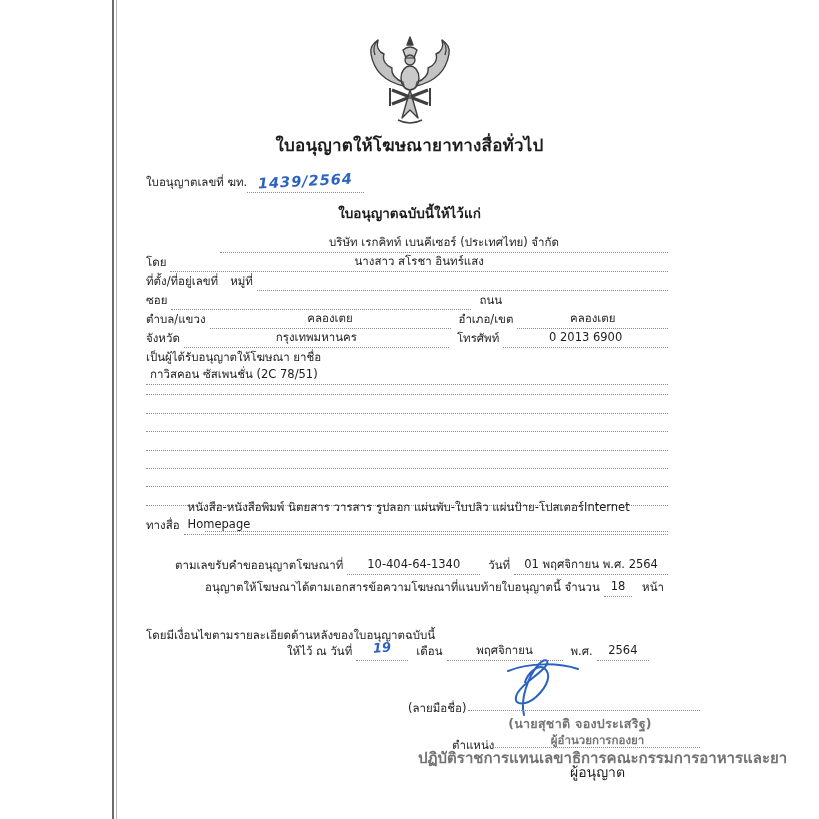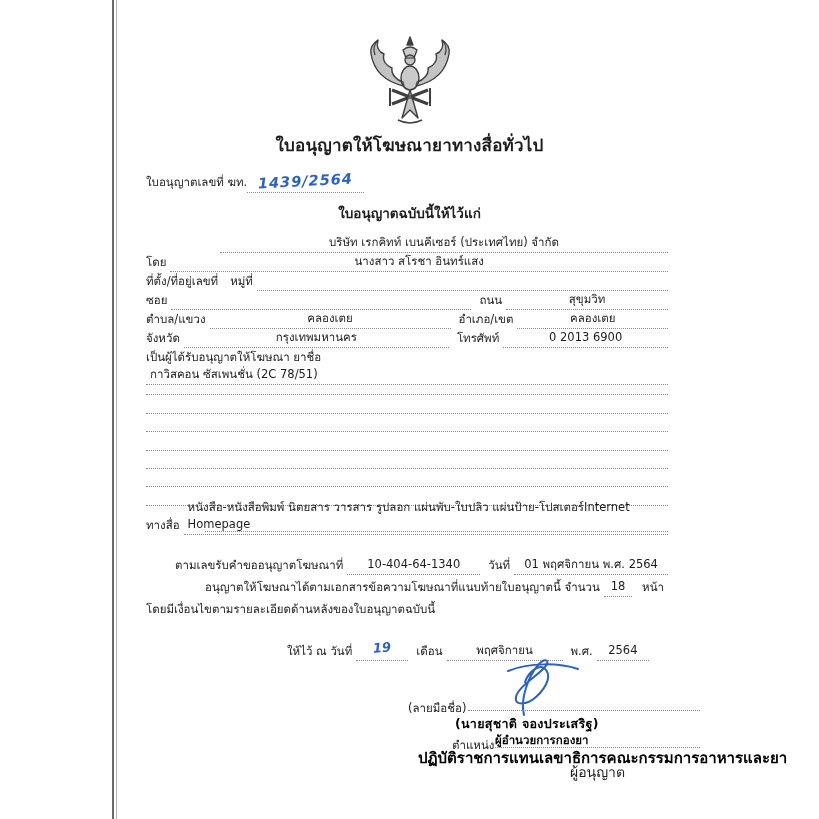--- a/index.html
+++ b/index.html
@@ -25,21 +25,21 @@
   .row .field{border-bottom:1px dotted #8a8a8a;text-align:center;line-height:17px;
     padding:0 4px 1px;min-height:17px;}
   .row .field.grow{flex:1;text-align:center;}
   .row .field.left{text-align:left;}
   .plain{position:absolute;font-size:11.5px;line-height:17px;}
   .blank-lines{position:absolute;left:146px;right:151px;top:377px;}
   .blank-lines .bl{height:17.4px;border-bottom:1px dotted #8a8a8a;}
   .bl-single{position:absolute;border-bottom:1px dotted #8a8a8a;height:17px;}
   .sig-label{position:absolute;font-size:11.5px;}
   .sig-line{position:absolute;border-bottom:1px dotted #8a8a8a;}
-  .stamp{color:#000000;position:absolute;}
+  .stamp{color:#737373;position:absolute;text-align:center;}
   .stamp.name{font-size:12.5px;font-weight:700;letter-spacing:.3px;}
   .stamp.pos{font-size:11.5px;font-weight:600;}
   .stamp.acting{font-size:15px;font-weight:700;white-space:nowrap;}
   .authorizer{position:absolute;font-size:14px;text-align:center;}
   .signature-svg{position:absolute;left:478px;top:655px;width:115px;height:62px;}
   .day-hand{color:#2b62c0;font-size:13px;font-style:italic;font-weight:600;
     display:inline-block;transform:rotate(-4deg) translateY(-2px);}
 </style>
 </head>
 <body>
@@ -86,21 +86,20 @@
 <div class="row" style="left:146px;right:151px;top:272px">
   <span class="lbl">ที่ตั้ง/ที่อยู่เลขที่</span>
   <span class="lbl" style="padding-left:8px">หมู่ที่</span>
   <span class="field grow"></span>
 </div>
 
 <div class="row" style="left:146px;right:151px;top:291px">
   <span class="lbl">ซอย</span>
   <span class="field" style="width:292px"></span>
   <span class="lbl" style="padding-left:8px">ถนน</span>
-  <span class="field grow">สุขุมวิท</span>
 </div>
 
 <div class="row" style="left:146px;right:151px;top:310px">
   <span class="lbl">ตำบล/แขวง</span>
   <span class="field" style="width:233px">คลองเตย</span>
   <span class="lbl" style="padding-left:8px">อำเภอ/เขต</span>
   <span class="field grow">คลองเตย</span>
 </div>
 
 <div class="row" style="left:146px;right:151px;top:329px">
@@ -139,21 +138,21 @@
   <span class="lbl" style="padding-left:8px">วันที่</span>
   <span class="field grow">01  พฤศจิกายน  พ.ศ. 2564</span>
 </div>
 
 <div class="row" style="left:205px;right:151px;top:578px">
   <span class="lbl">อนุญาตให้โฆษณาได้ตามเอกสารข้อความโฆษณาที่แนบท้ายใบอนุญาตนี้  จำนวน</span>
   <span class="field" style="width:88px">18</span>
   <span class="lbl" style="padding-left:10px">หน้า</span>
 </div>
 
-<div class="plain" style="left:146px;top:601px">โดยมีเงื่อนไขตามรายละเอียดด้านหลังของใบอนุญาตฉบับนี้</div>
+<div class="plain" style="left:146px;top:627px">โดยมีเงื่อนไขตามรายละเอียดด้านหลังของใบอนุญาตฉบับนี้</div>
 
 <div class="row" style="left:287px;right:170px;top:641px">
   <span class="lbl">ให้ไว้ ณ วันที่</span>
   <span class="field" style="width:44px"><span class="day-hand">19</span></span>
   <span class="lbl" style="padding-left:8px">เดือน</span>
   <span class="field" style="width:108px">พฤศจิกายน</span>
   <span class="lbl" style="padding-left:8px">พ.ศ.</span>
   <span class="field grow">2564</span>
 </div>
 

